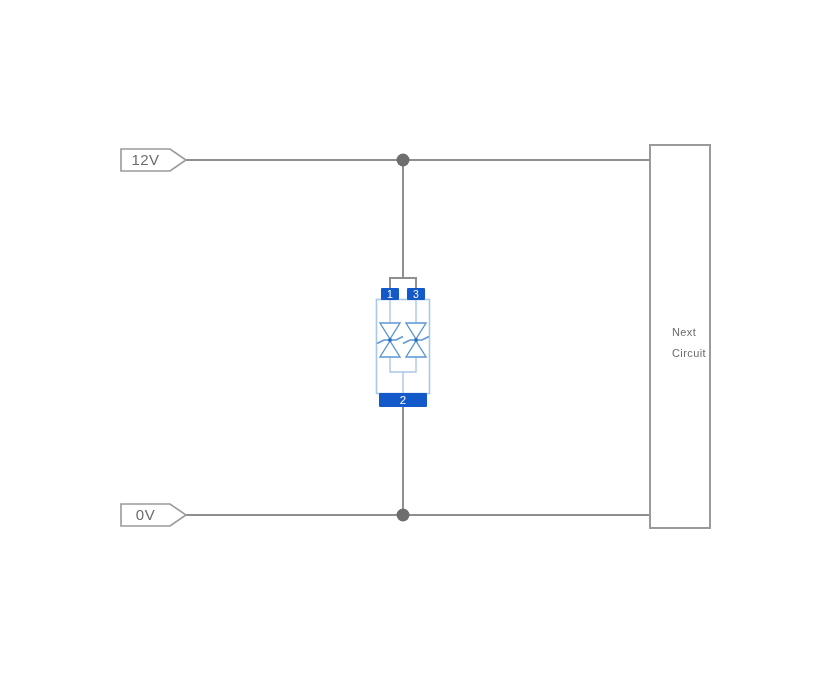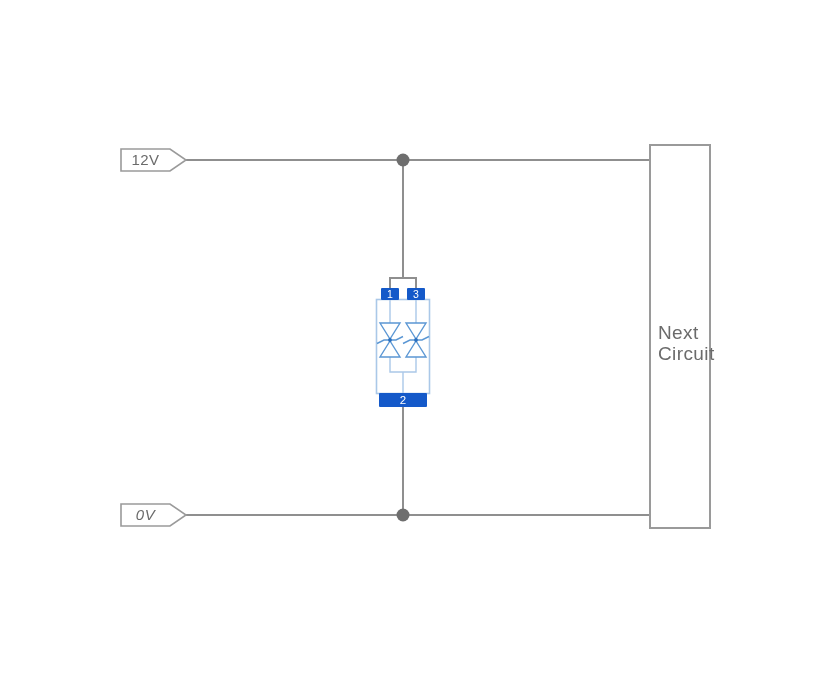--- a/index.html
+++ b/index.html
@@ -36,21 +36,21 @@
     left: 121px;
     width: 49px;
     height: 18px;
     line-height: 22px;
     text-align: center;
     font-size: 15px;
     color: var(--c-gray-text, #6b6b6b);
     letter-spacing: 0.5px;
   }
   .rail-label.top    { top: 149px; }
-  .rail-label.bottom { top: 504px; font-style: italic; }
+  .rail-label.bottom { top: 504px; }
   .part-label {
     left: 194px;
     top: 326px;
     width: 165px;
     text-align: right;
     font-size: 24px;
     font-weight: 600;
     letter-spacing: 0.3px;
     color: var(--c-label-blue, #1565c8);
     white-space: nowrap;
@@ -72,23 +72,23 @@
   .pad-3 { left: 407px; }
   .pad-2 {
     left: 379px;
     top: 393px;
     width: 48px;
     height: 14px;
     line-height: 14px;
     font-size: 11.5px;
   }
   .nc-text {
-    left: 658px;
+    left: 672px;
     top: 322px;
-    font-size: 19px;
+    font-size: 11px;
     line-height: 21px;
     letter-spacing: 0.4px;
     color: var(--c-gray-text, #6b6b6b);
   }
 </style>
 </head>
 <body>
 
 <div class="stage">
 

